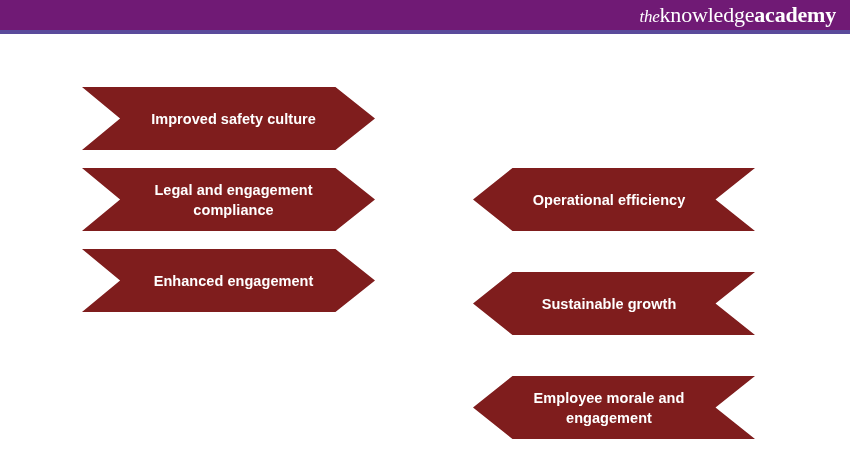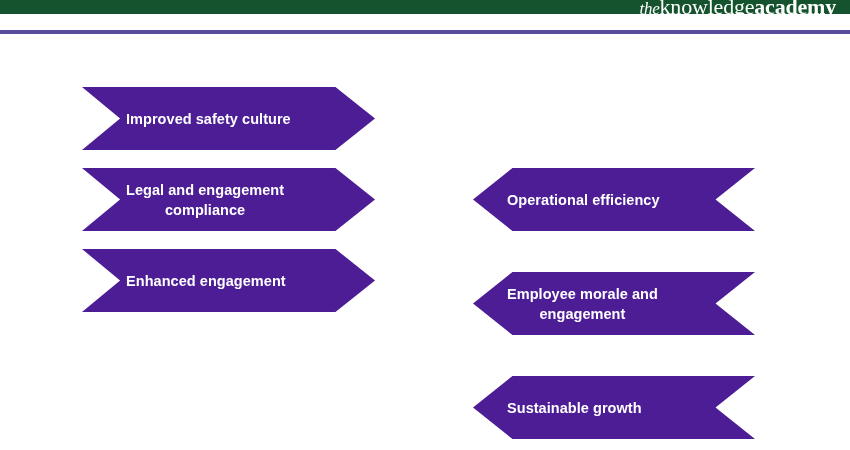--- a/index.html
+++ b/index.html
@@ -14,22 +14,22 @@
     overflow: hidden;
     position: relative;
   }
 
   
   .header-bar {
     position: absolute;
     top: 0;
     left: 0;
     width: 850px;
-    height: 14px;
-    background: #14532d;
+    height: 30px;
+    background: #701a75;
   }
   .header-underline {
     position: absolute;
     top: 30px;
     left: 0;
     width: 850px;
     height: 4px;
     background: #5A4A9B;
   }
   .brand-logo {
@@ -78,24 +78,24 @@
   }
   .chevron-col.right-col {
     left: 473px;
     top: 93px;
     width: 282px;
   }
 
   .chevron {
     position: relative;
     height: 63px;
-    background: #4c1d95;
+    background: #7f1d1d;
     display: flex;
     align-items: center;
-    justify-content: flex-start;
+    justify-content: center;
     box-sizing: border-box;
     margin-bottom: 18px;
   }
   .chevron:last-child {
     margin-bottom: 0;
   }
 
   
   .chevron.point-right {
     clip-path: polygon(
@@ -159,21 +159,21 @@
     <div class="chevron point-right">
       <span class="chevron-label">Enhanced engagement</span>
     </div>
   </div>
 
   <div class="chevron-col right-col">
     <div class="chevron point-left">
       <span class="chevron-label">Operational efficiency</span>
     </div>
     <div class="chevron point-left">
+      <span class="chevron-label">Sustainable growth</span>
+    </div>
+    <div class="chevron point-left">
       <span class="chevron-label">Employee morale and
 engagement</span>
-    </div>
-    <div class="chevron point-left">
-      <span class="chevron-label">Sustainable growth</span>
     </div>
   </div>
 
 </div>
 
 </body></html>

